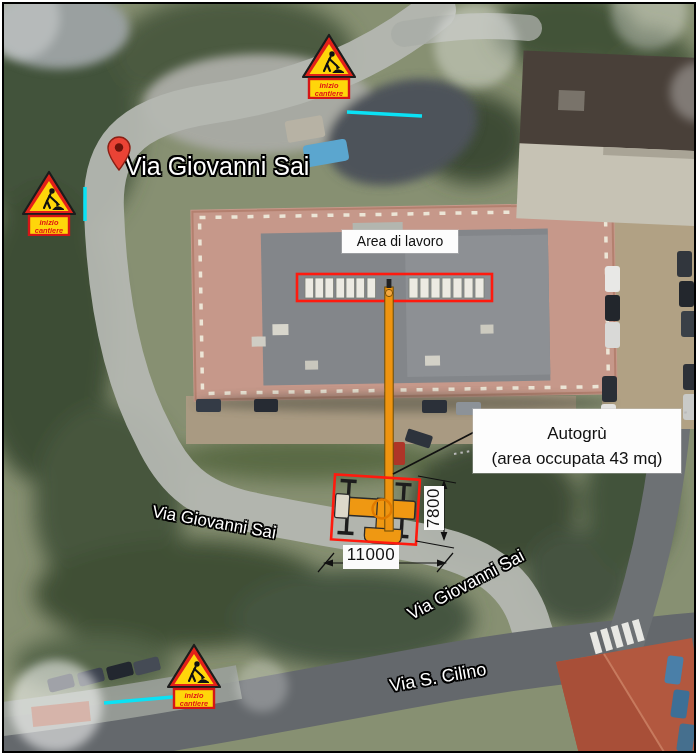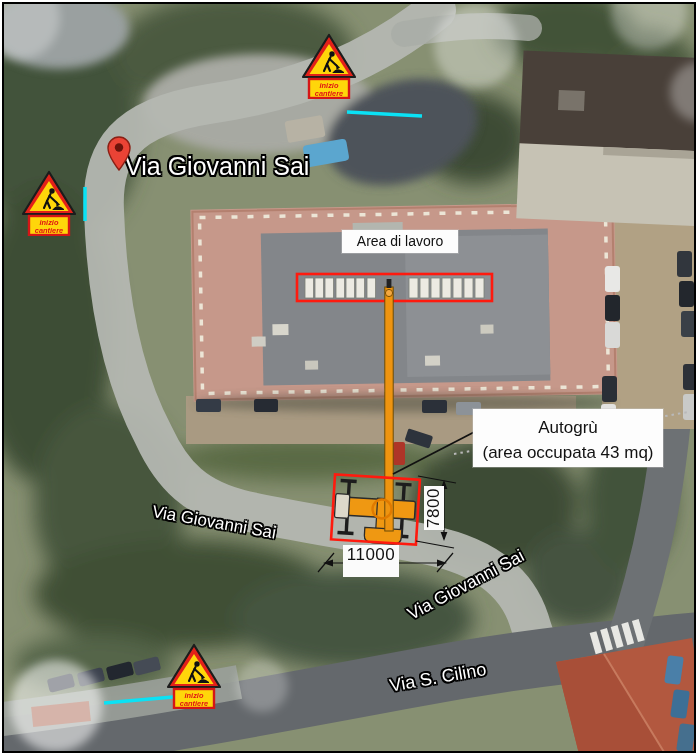--- a/index.html
+++ b/index.html
@@ -228,26 +228,26 @@
     <path d="M12 1 C5.9 1 1 5.9 1 12 C1 20.5 12 34 12 34 C12 34 23 20.5 23 12 C23 5.9 18.1 1 12 1 Z" fill="#ea4335" stroke="#8a1f14" stroke-width="1.4"></path>
     <circle cx="12" cy="11.5" r="4.2" fill="#6d130b"></circle>
   </svg>
   <div class="street-label" style="left:121px;top:148px;font-size:25px">Via Giovanni Sai</div>
   <div class="street-label" style="left:150px;top:498px;font-size:17px;transform:rotate(10deg);transform-origin:left top">Via Giovanni Sai</div>
   <div class="street-label" style="left:400px;top:602px;font-size:17.5px;transform:rotate(-28deg);transform-origin:left top">Via Giovanni Sai</div>
   <div class="street-label" style="left:384px;top:672px;font-size:18px;transform:rotate(-10deg);transform-origin:left top">Via S. Cilino</div>
 
   <div class="anno-box" style="left:338px;top:226px;width:116px;height:23px;line-height:23px;font-size:14px">Area di lavoro</div>
 
-  <div class="anno-box" style="left:469px;top:405px;width:190px;height:52px;font-size:17px;line-height:25px;padding-top:6px">
+  <div class="anno-box" style="left:469px;top:405px;width:208px;height:52px;font-size:17px;line-height:25px;padding-top:12px">
     <div>Autogrù</div>
     <div>(area occupata 43 mq)</div>
   </div>
 
-  <div class="dim-text" style="left:339px;top:541px;width:56px;height:32px;line-height:19px">11000</div>
+  <div class="dim-text" style="left:339px;top:541px;width:56px;height:24px;line-height:19px">11000</div>
   <div class="dim-text" style="left:408px;top:494px;width:44px;height:20px;line-height:20px;transform:rotate(-90deg)">7800</div>
 
   <div class="sign" style="left:297px;top:29px">
     <svg width="56" height="66" viewBox="0 0 56 66">
       <path d="M28 2 L54 44 L2 44 Z" fill="#e32119" stroke="#1c1c1c" stroke-width="2.2" stroke-linejoin="round"></path>
       <path d="M28 11 L47.5 41 L8.5 41 Z" fill="#ffd60a"></path>
       <g stroke="#111" fill="none" stroke-width="2.1" stroke-linecap="round">
         <path d="M29.5 24 L26 31 L23 38"></path>
             <path d="M26 31 L29 38"></path>
             <path d="M28.5 26 L36 33"></path>

